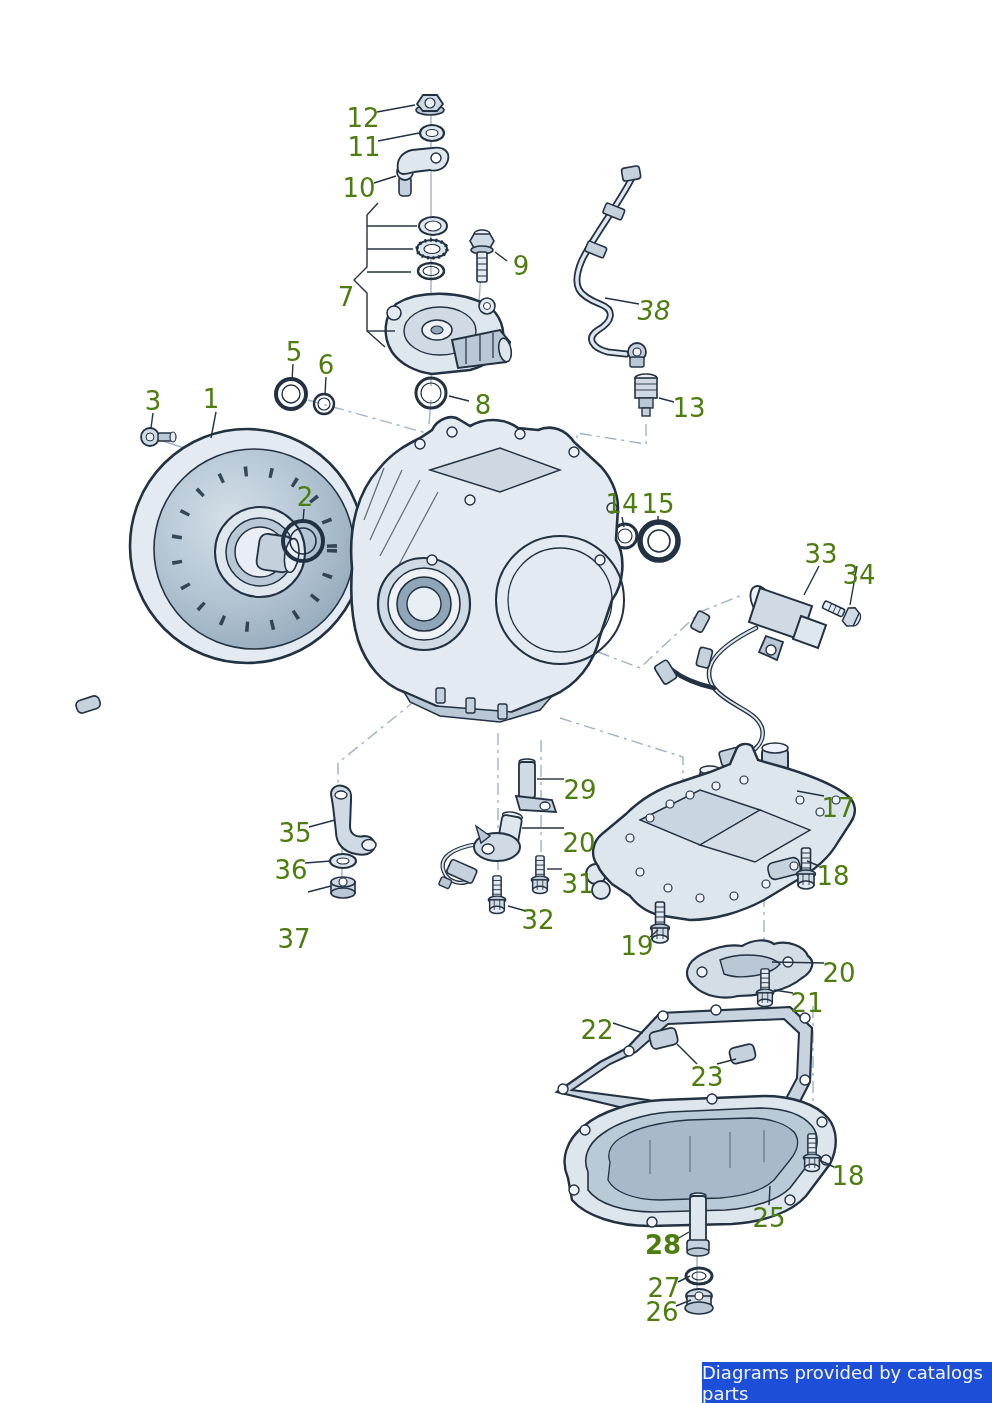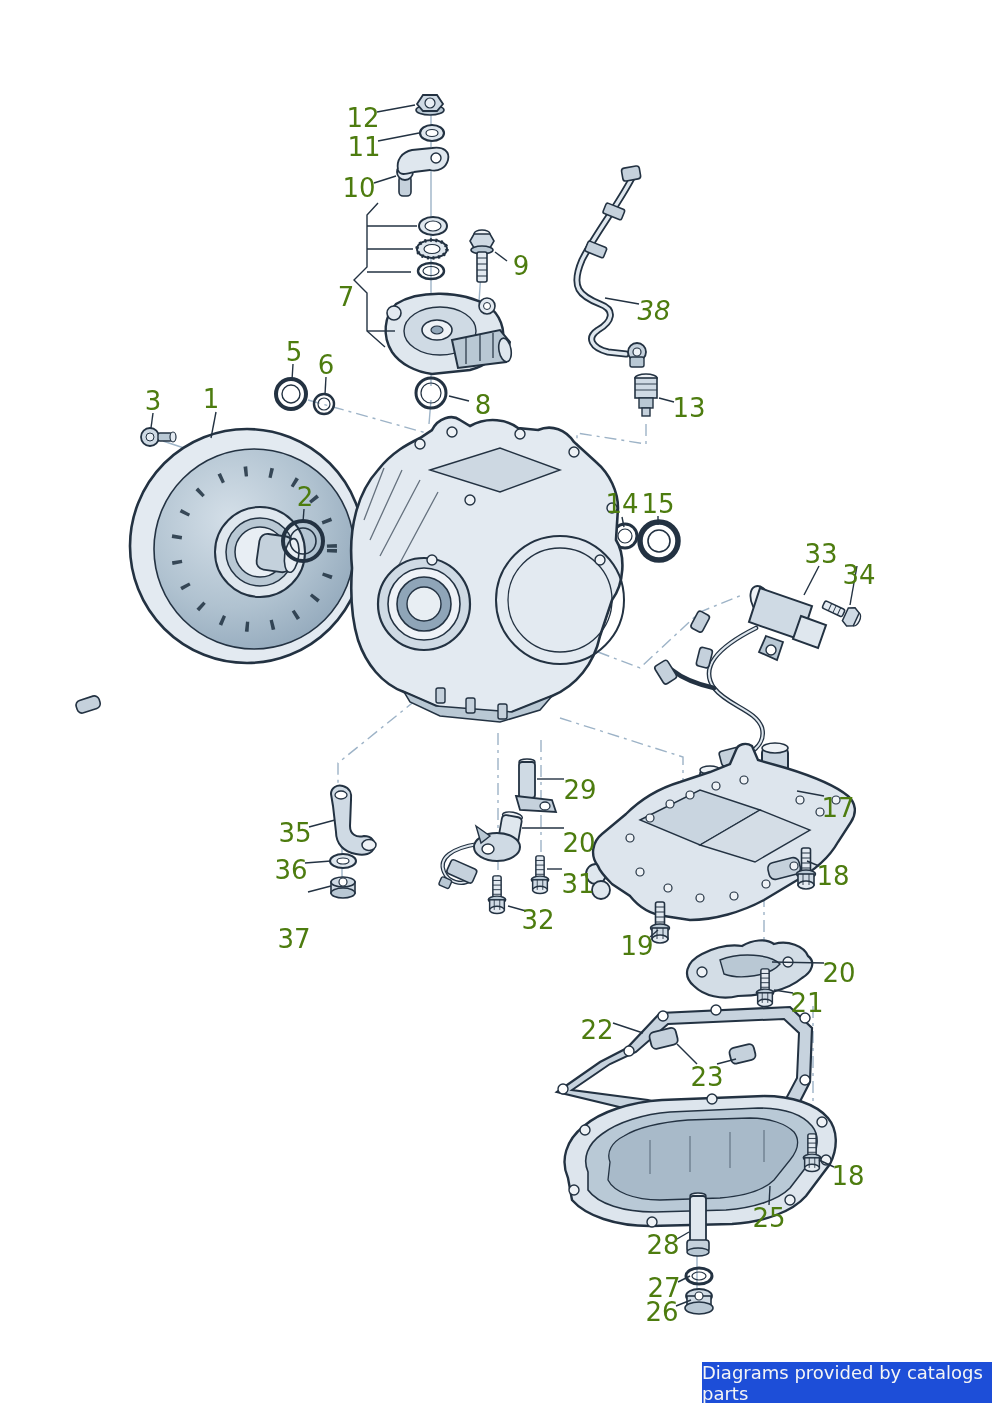--- a/index.html
+++ b/index.html
@@ -393,21 +393,21 @@
       <div class="part-label" style="left: 833px; top: 876px;">18</div>
       <div class="part-label" style="left: 637px; top: 946px;">19</div>
       <div class="part-label" style="left: 839px; top: 973px;">20</div>
       <div class="part-label" style="left: 807px; top: 1003px;">21</div>
       <div class="part-label" style="left: 597px; top: 1030px;">22</div>
       <div class="part-label" style="left: 707px; top: 1077px;">23</div>
       <div class="part-label" style="left: 848px; top: 1176px;">18</div>
       <div class="part-label" style="left: 769px; top: 1218px;">25</div>
       <div class="part-label" style="left: 662px; top: 1312px;">26</div>
       <div class="part-label" style="left: 664px; top: 1288px;">27</div>
-      <div class="part-label" style="left: 663px; top: 1245px;">28</div>
+      <div class="part-label" style="left: 663px; top: 1245px; font-weight: bold;">28</div>
       <div class="part-label" style="left: 580px; top: 790px;">29</div>
       <div class="part-label" style="left: 579px; top: 843px;">20</div>
       <div class="part-label" style="left: 578px; top: 884px;">31</div>
       <div class="part-label" style="left: 538px; top: 920px;">32</div>
       <div class="part-label" style="left: 821px; top: 554px;">33</div>
       <div class="part-label" style="left: 859px; top: 575px;">34</div>
       <div class="part-label" style="left: 295px; top: 833px;">35</div>
       <div class="part-label" style="left: 291px; top: 870px;">36</div>
       <div class="part-label" style="left: 294px; top: 899px; margin-top: 40px;">37</div>
       <div class="part-label" style="left: 654px; top: 311px; font-style: italic;">38</div>

